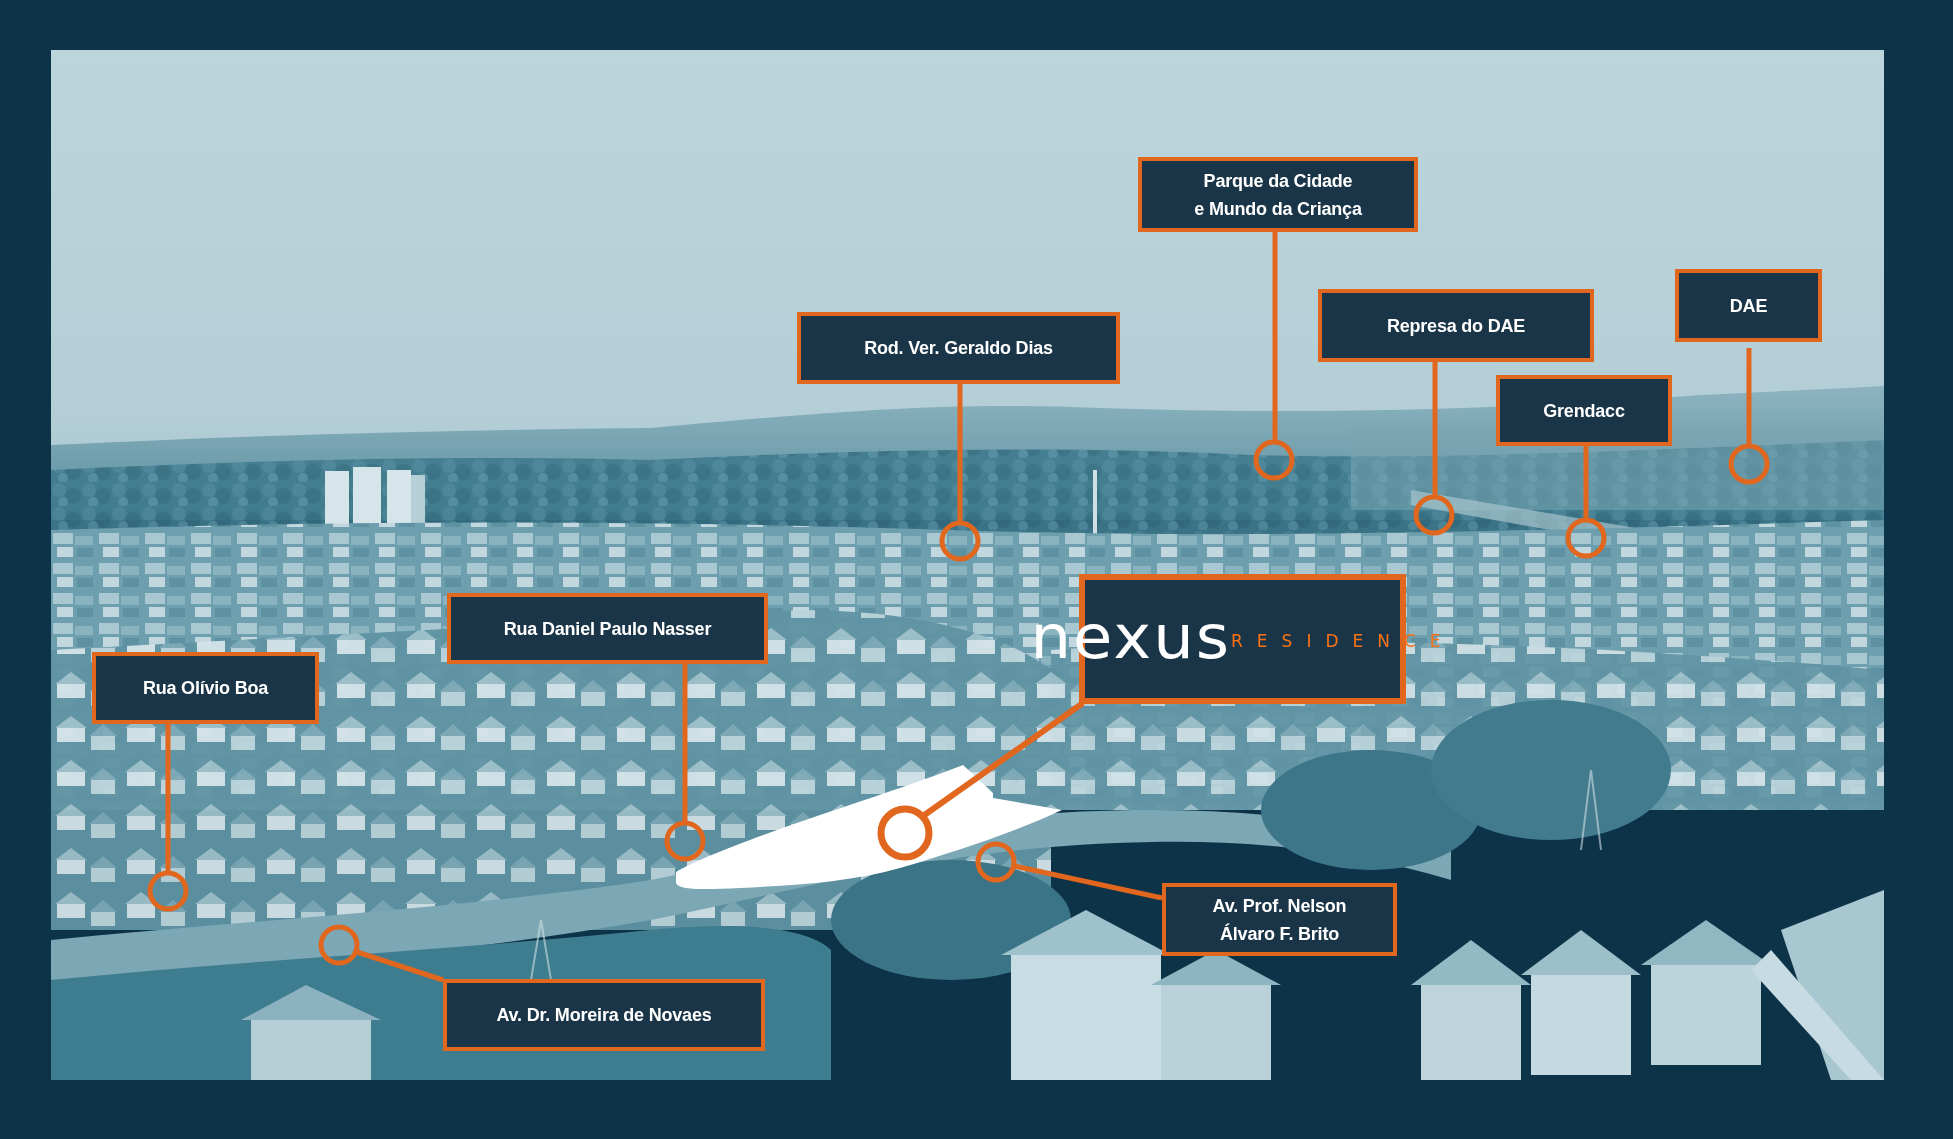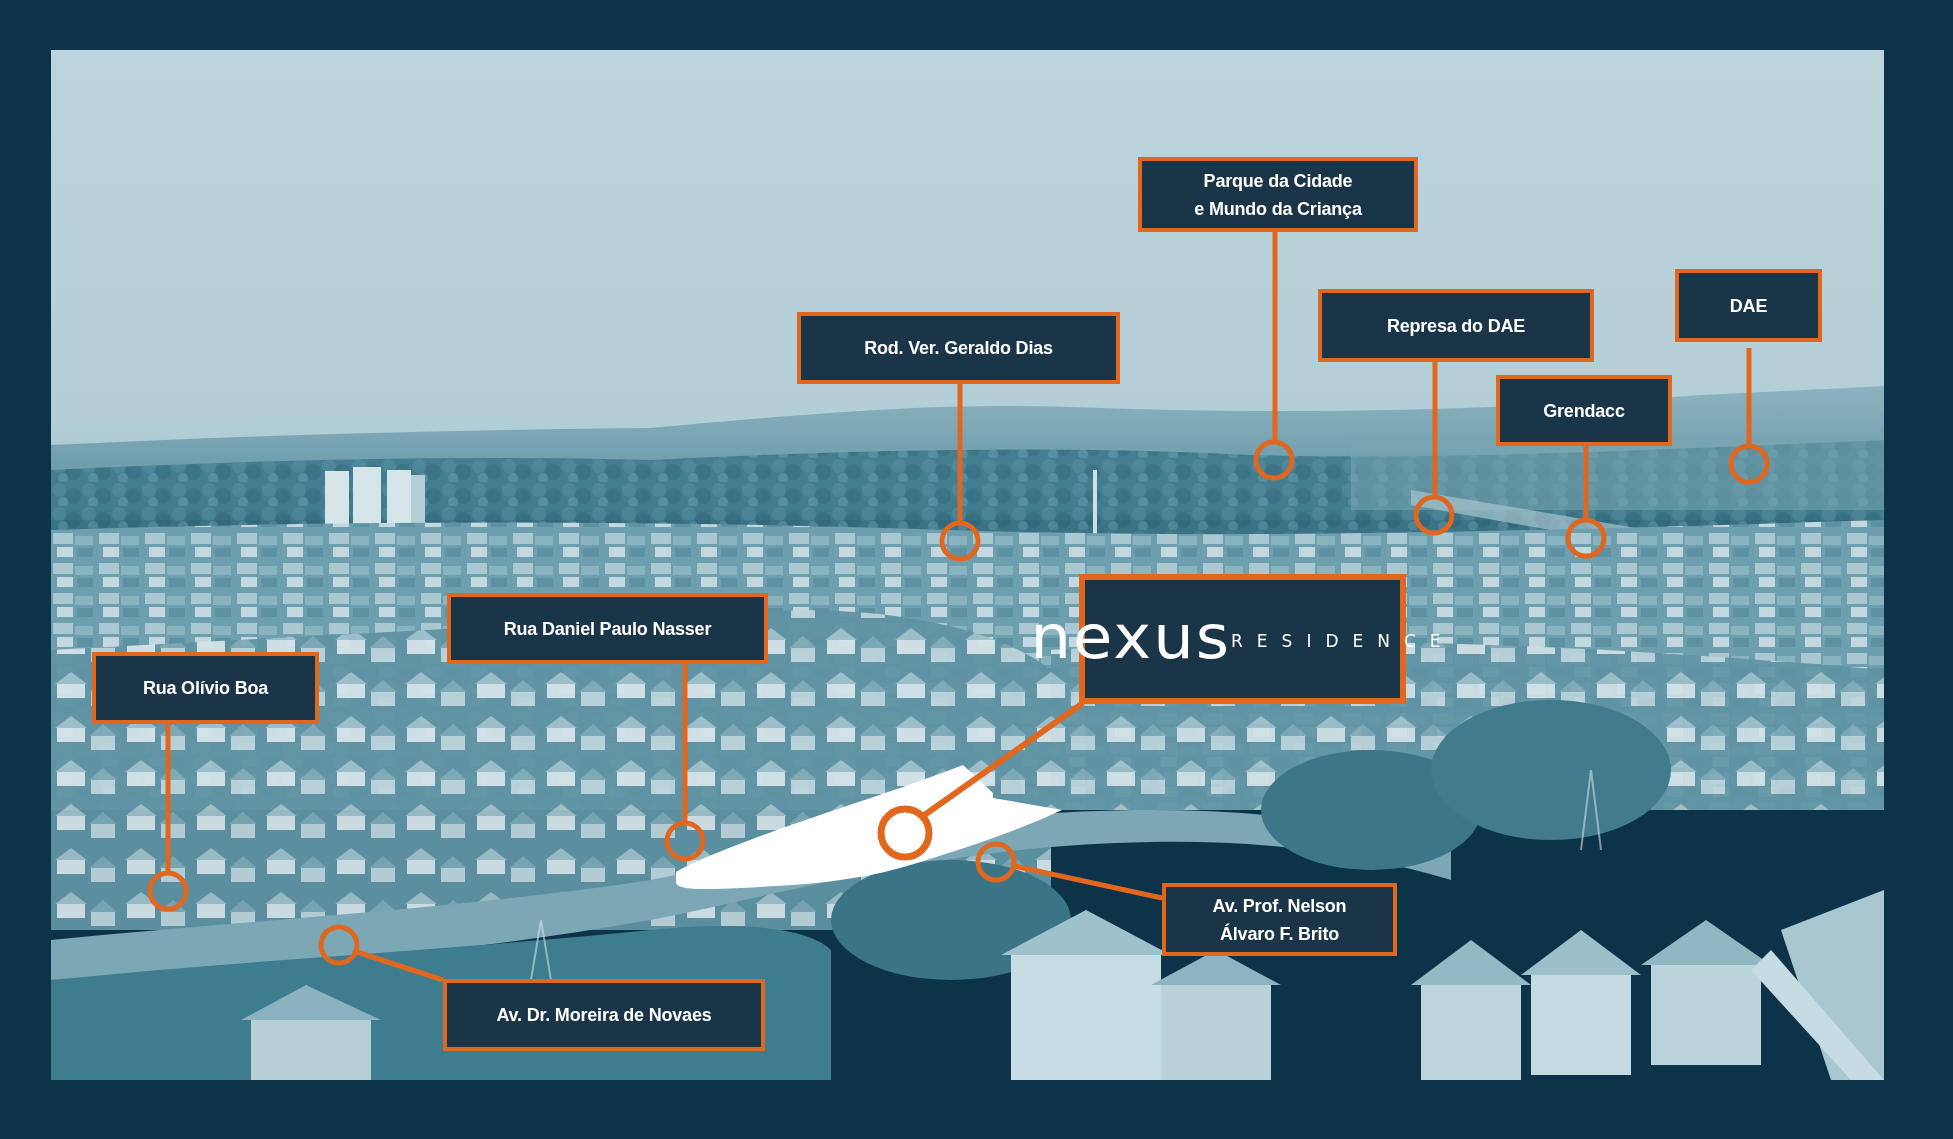--- a/index.html
+++ b/index.html
@@ -48,21 +48,21 @@
     .logo-word {
       color: #FFFFFF;
       font-family: "DejaVu Sans", sans-serif;
       font-size: 64px; font-weight: normal;
       letter-spacing: 2px;
       line-height: 60px;
       margin-top: -4px;
       transform: scaleY(0.95);
     }
     .logo-sub {
-      color: #ffffff;
+      color: #f97316;
       font-family: "DejaVu Sans", sans-serif;
       font-size: 17px;
       letter-spacing: 14px;
       line-height: 20px;
       margin-top: 4px;
     }
   </style>
 </head>
 <body>
 

